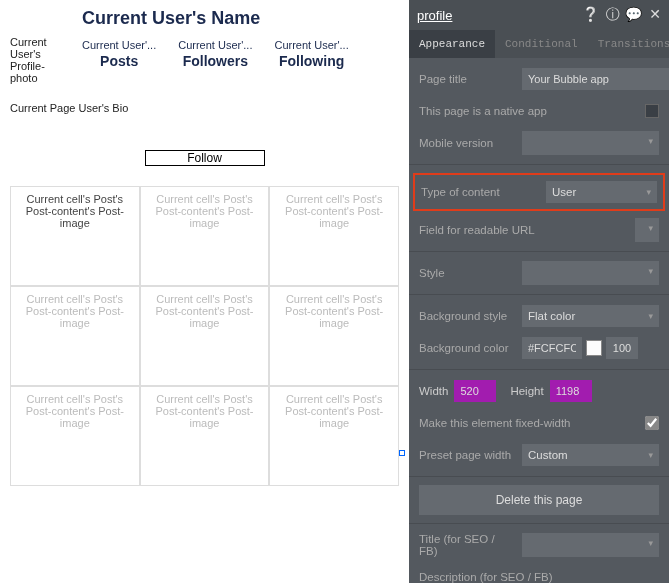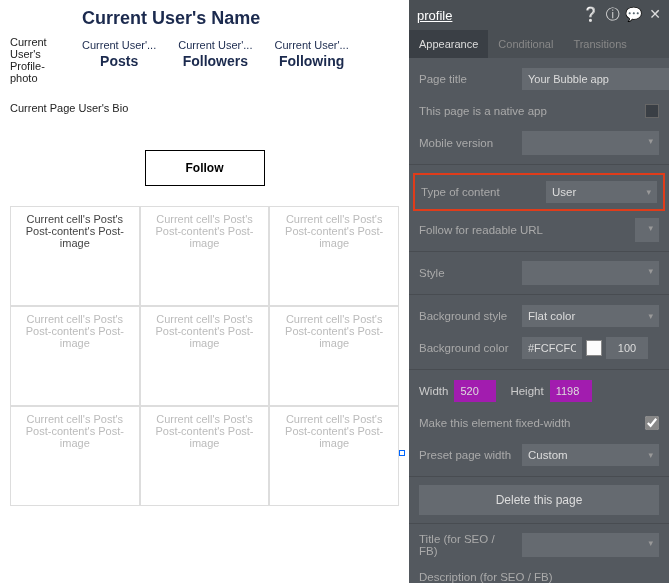--- a/index.html
+++ b/index.html
@@ -7,48 +7,48 @@
 .canvas { flex: 1; background: #fff; position: relative; padding: 8px 10px; overflow: hidden; }
 .profile-header { display: flex; gap: 10px; }
 .profile-photo { width: 62px; font-size: 11px; color: #222; padding-top: 28px; }
 .profile-main { flex: 1; }
 .username { font-size: 18px; font-weight: bold; color: #1b2a4e; margin-bottom: 10px; }
 .stats-row { display: flex; gap: 22px; margin-bottom: 4px; }
 .stat { text-align: center; }
 .stat-count { font-size: 11px; color: #1b2a4e; }
 .stat-label { font-size: 14px; font-weight: bold; color: #1b2a4e; margin-top: 2px; }
 .bio { font-size: 11px; color: #222; margin-top: 18px; margin-bottom: 36px; }
-.follow-btn { display: block; margin: 0 auto 20px; width: 120px; height: 36px; background: #fff; border: 1.5px solid #000; font-weight: bold; font-size: 12px; cursor: pointer; }
+.follow-btn { display: block; margin: 0 auto 20px; width: 120px; height: 16px; background: #fff; border: 1.5px solid #000; font-weight: normal; font-size: 12px; cursor: pointer; }
 .grid { display: grid; grid-template-columns: repeat(3, 1fr); }
 .grid-cell { border: 1px solid #ddd; height: 100px; padding: 6px; font-size: 11px; color: #bbb; text-align: center; }
 .grid-cell:first-child { color: #444; }
 .sel-handle { position: absolute; width: 6px; height: 6px; background: #fff; border: 1px solid #0066ff; }
 
 .panel { width: 260px; background: #54595f; color: #ccc; font-size: 11.5px; display: flex; flex-direction: column; overflow-y: auto; }
 .panel-header { background: #4a4f54; padding: 6px 8px; display: flex; align-items: center; justify-content: space-between; }
 .panel-title { color: #fff; text-decoration: underline; font-size: 13px; }
 .panel-icons { display: flex; gap: 6px; color: #ddd; font-size: 14px; }
 .panel-icons span { cursor: pointer; }
 .tabs { display: flex; background: #4a4f54; }
-.tab { padding: 8px 10px; font-size: 11px; color: #888; cursor: pointer; }
+.tab { padding: 8px 10px; font-size: 11px; color: #888; cursor: pointer; font-family: Liberation Mono, monospace; }
 .tab.active { background: #3a3f45; color: #ddd; }
 .section { padding: 8px 10px; border-bottom: 1px solid #484c51; }
 .row { display: flex; align-items: center; justify-content: space-between; min-height: 26px; margin-bottom: 6px; gap: 8px; }
 .row:last-child { margin-bottom: 0; }
 .row-label { color: #aaa; flex: 0 0 95px; }
 .row-label-wide { color: #aaa; flex: 1; }
 .input-text { flex: 1; background: #656a70; border: none; color: #ddd; padding: 5px 6px; font-size: 11px; }
 .dropdown { flex: 1; background: #656a70; color: #ddd; padding: 5px 6px; display: flex; justify-content: space-between; align-items: center; cursor: pointer; }
 .dropdown .arrow { color: #999; font-size: 9px; }
 .dropdown-empty { flex: 1; background: #656a70; height: 24px; position: relative; cursor: pointer; }
 .dropdown-empty::after { content: "▾"; position: absolute; right: 6px; top: 5px; color: #999; font-size: 9px; }
 .color-input { display: flex; align-items: center; gap: 4px; flex: 1; }
 .color-hex { background: #656a70; color: #ddd; padding: 5px 6px; width: 60px; border: none; font-size: 11px; }
 .swatch { width: 16px; height: 16px; background: #fcfcfc; border: 1px solid #888; }
-.color-alpha { background: #656a70; color: #ddd; padding: 5px 4px; width: 42px; border: none; font-size: 11px; text-align: center; }
+.color-alpha { background: #656a70; color: #ddd; padding: 5px 4px; width: 32px; border: none; font-size: 11px; text-align: center; }
 .num-input { background: #a21caf; border: none; color: #ddd; padding: 5px 6px; width: 42px; font-size: 11px; }
 .checkbox { width: 14px; height: 14px; accent-color: #888; }
 .toggle-off { width: 14px; height: 14px; background: #3a3f45; border: 1px solid #666; }
 .delete-btn { width: 100%; background: #656a70; color: #ddd; border: none; padding: 8px; cursor: pointer; font-size: 12px; }
 .highlight-box { border: 2.5px solid #e03c1a; padding: 4px 6px; margin: 0 -6px 6px; }
 .highlight-box .row { margin-bottom: 0; gap: 30px; }
 .dim-pair { display: flex; gap: 14px; flex: 1; }
 .dim-item { display: flex; align-items: center; gap: 6px; }
 </style>
 </head>
@@ -126,21 +126,21 @@
     <div class="highlight-box">
       <div class="row">
         <span class="row-label">Type of content</span>
         <div class="dropdown">
           <span>User</span>
           <span class="arrow">▾</span>
         </div>
       </div>
     </div>
     <div class="row">
-      <span class="row-label-wide">Follow for readable URL</span>
+      <span class="row-label-wide">Field for readable URL</span>
       <div class="dropdown-empty" style="flex:0 0 24px"></div>
     </div>
   </div>
 
   <div class="section">
     <div class="row">
       <span class="row-label">Style</span>
       <div class="dropdown-empty"></div>
     </div>
   </div>

